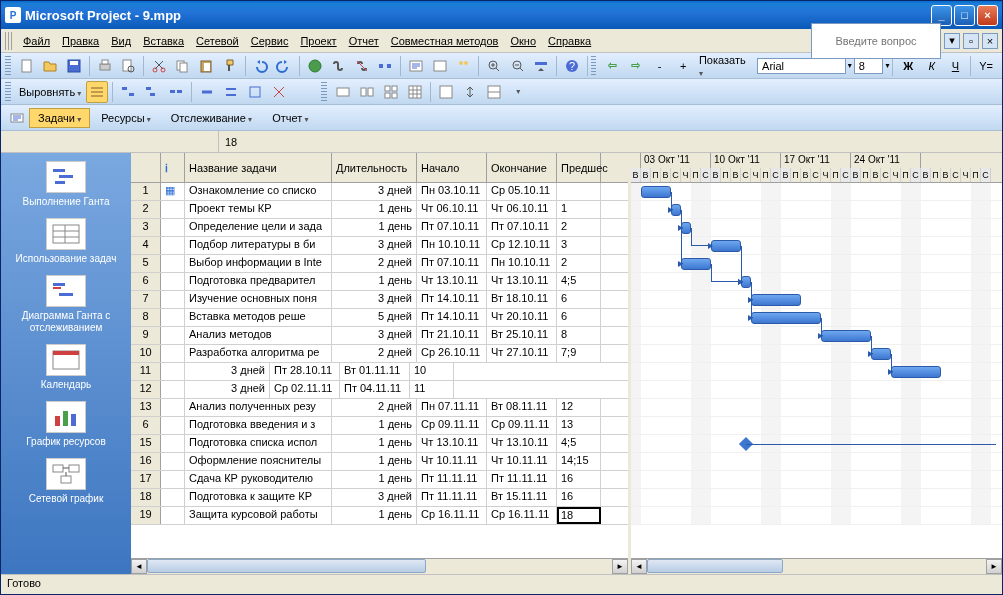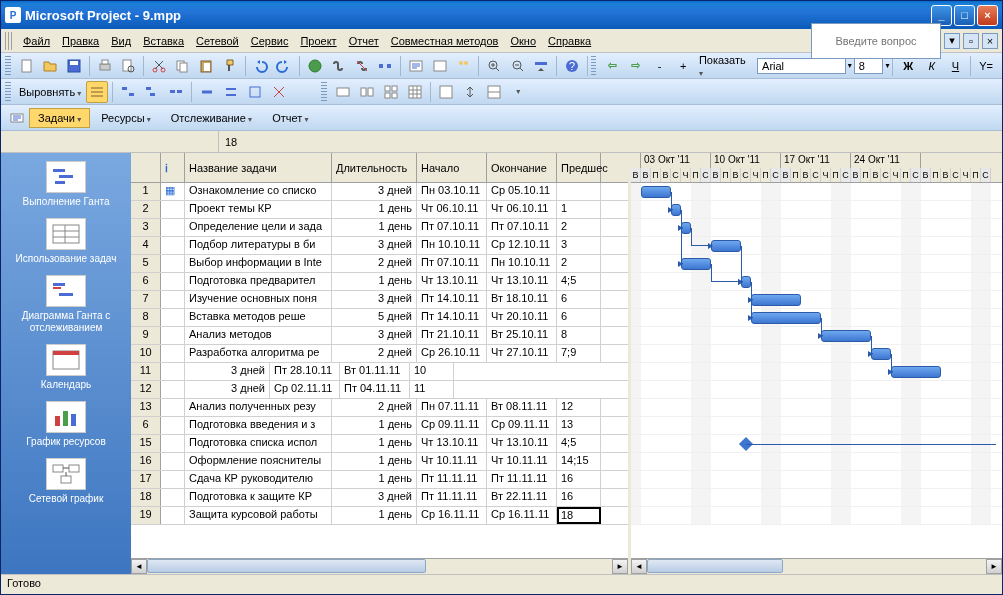--- a/index.html
+++ b/index.html
@@ -599,21 +599,21 @@
     <div class="gc c-start">Пт 11.11.11</div>
     <div class="gc c-end">Пт 11.11.11</div>
     <div class="gc c-pred">16</div>
               </div>
               <div class="grow">
                 <div class="rownum">18</div>
     <div class="gc c-info"></div>
     <div class="gc c-name">Подготовка к защите КР</div>
     <div class="gc c-dur">3 дней</div>
     <div class="gc c-start">Пт 11.11.11</div>
-    <div class="gc c-end">Вт 22.11.11</div>
+    <div class="gc c-end">Вт 15.11.11</div>
     <div class="gc c-pred">16</div>
               </div>
               <div class="grow">
                 <div class="rownum">19</div>
     <div class="gc c-info"></div>
     <div class="gc c-name">Защита курсовой работы</div>
     <div class="gc c-dur">1 день</div>
     <div class="gc c-start">Ср 16.11.11</div>
     <div class="gc c-end">Ср 16.11.11</div>
     <div class="gc c-pred" style="border:2px solid black;padding:0 2px">18</div>

